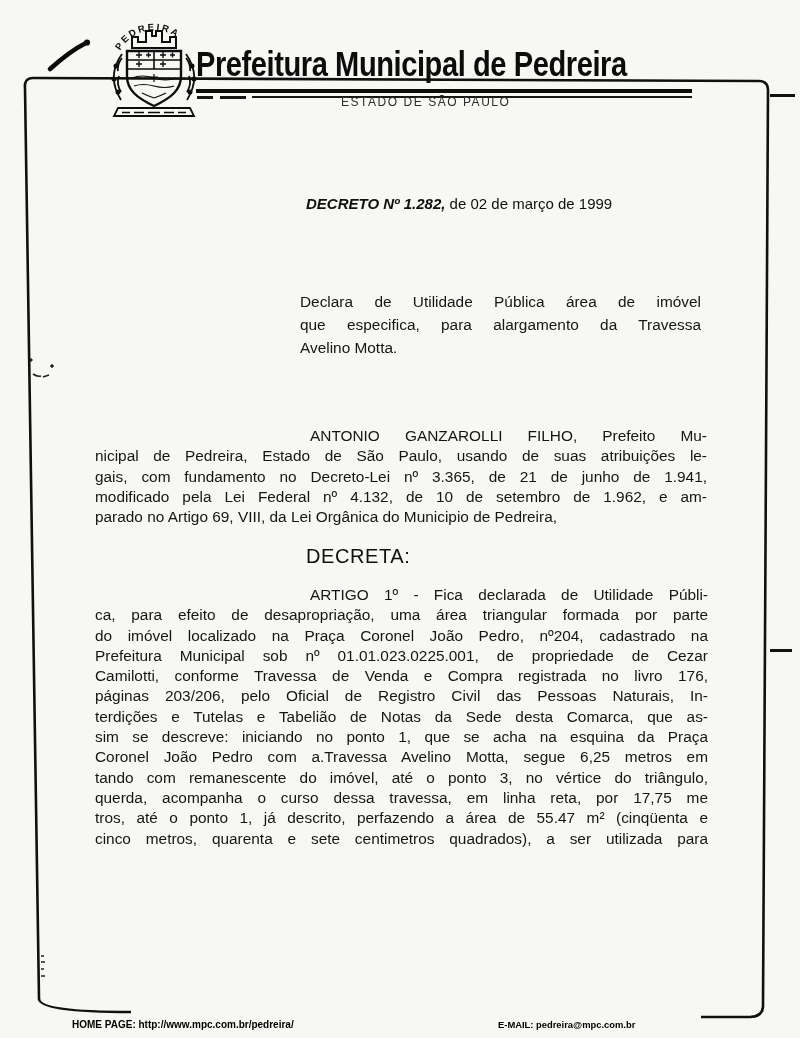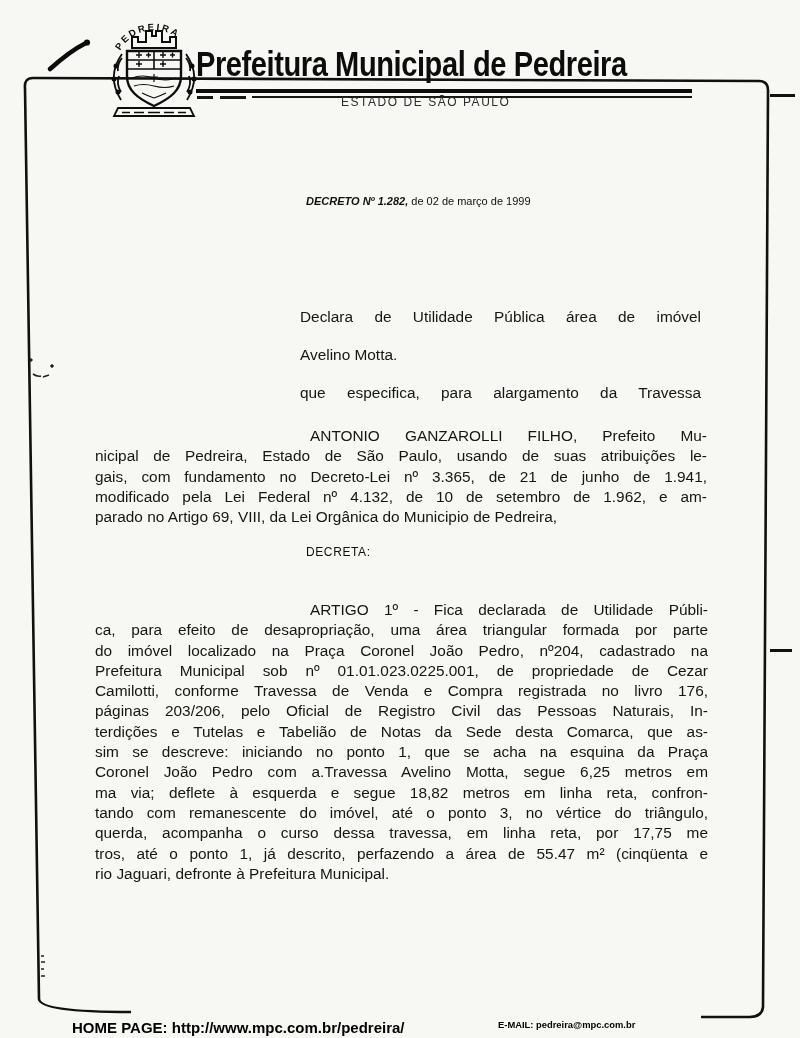--- a/index.html
+++ b/index.html
@@ -18,35 +18,35 @@
   }
   .ul-thick{top:89px;left:196px;width:496px;height:4px;background:#0c0c0c;}
   .ul-thin{top:96px;left:252px;width:440px;height:2px;background:#161616;}
   .ul-dash1{top:96px;left:197px;width:16px;height:2.5px;background:#161616;}
   .ul-dash2{top:96px;left:220px;width:26px;height:2.5px;background:#161616;}
   .lh-sub{
     top:95px;left:341px;white-space:nowrap;font-size:12.5px;
     letter-spacing:1.6px;color:#2c2c2c;transform:scaleX(0.96);transform-origin:left top;
   }
   
-  .decree-head{top:195px;left:306px;font-size:11px;white-space:nowrap;color:#101010;}
+  .decree-head{top:195px;left:306px;font-size:15px;white-space:nowrap;color:#101010;}
   .decree-head .num{font-weight:bold;font-style:italic;}
   
   .block{font-size:15.4px;line-height:20.3px;color:#151515;}
   .tl{text-align:justify;text-align-last:justify;height:20.3px;overflow:hidden;}
   .tl.last{text-align-last:left;}
   .summary{top:290px;left:300px;width:401px;line-height:23px;}
-  .summary .tl{height:23px;margin-top:15px;}
+  .summary .tl{height:23px;}
   .preamble{top:426px;left:95px;width:612px;}
-  .decreta{top:545px;left:306px;font-size:12px;letter-spacing:0.6px;color:#101010;}
-  .article{top:600px;left:95px;width:613px;}
+  .decreta{top:545px;left:306px;font-size:20px;letter-spacing:0.6px;color:#101010;}
+  .article{top:585px;left:95px;width:613px;}
   
   .footer-line1{top:1004px;left:46px;width:708px;font-size:9.4px;font-weight:bold;
     white-space:nowrap;letter-spacing:0.1px;color:#000;}
-  .footer-home{top:1019px;left:72px;font-size:15px;font-weight:bold;white-space:nowrap;color:#000;}
+  .footer-home{top:1019px;left:72px;font-size:10px;font-weight:bold;white-space:nowrap;color:#000;}
   .footer-mail{top:1019px;left:498px;font-size:9.4px;font-weight:bold;white-space:nowrap;color:#000;}
   .marks{top:0;left:0;pointer-events:none;}
 </style>
 </head>
 <body>
 
 <div class="page">
 
   <svg class="abs marks" width="800" height="1038" viewBox="0 0 800 1038">
 
@@ -124,22 +124,22 @@
   <div class="abs ul-dash2"></div>
   <div class="abs ul-thin"></div>
   <div class="abs lh-sub">ESTADO DE SÃO PAULO</div>
 
   <div class="abs decree-head">
     <span class="num">DECRETO Nº 1.282,</span><span> de 02 de março de 1999</span>
   </div>
 
   <div class="abs block summary">
       <div class="tl">Declara de Utilidade Pública área de imóvel</div>
+      <div class="tl">que especifica, para alargamento da Travessa</div>
       <div class="tl last">Avelino Motta.</div>
-      <div class="tl">que especifica, para alargamento da Travessa</div>
     </div>
 
   <div class="abs block preamble">
       <div class="tl" style="padding-left: 215px;">ANTONIO GANZAROLLI FILHO, Prefeito Mu-</div>
       <div class="tl">nicipal de Pedreira, Estado de São Paulo, usando de suas atribuições le-</div>
       <div class="tl">gais, com fundamento no Decreto-Lei nº 3.365, de 21 de junho de 1.941,</div>
       <div class="tl">modificado pela Lei Federal nº 4.132, de 10 de setembro de 1.962, e am-</div>
       <div class="tl last">parado no Artigo 69, VIII, da Lei Orgânica do Municipio de Pedreira,</div>
     </div>
 
@@ -148,23 +148,22 @@
   <div class="abs block article">
       <div class="tl" style="padding-left: 215px;">ARTIGO 1º - Fica declarada de Utilidade Públi-</div>
       <div class="tl">ca, para efeito de desapropriação, uma área triangular formada por parte</div>
       <div class="tl">do imóvel localizado na Praça Coronel João Pedro, nº204, cadastrado na</div>
       <div class="tl">Prefeitura Municipal sob nº 01.01.023.0225.001, de propriedade de Cezar</div>
       <div class="tl">Camilotti, conforme Travessa de Venda e Compra registrada no livro 176,</div>
       <div class="tl">páginas 203/206, pelo Oficial de Registro Civil das Pessoas Naturais, In-</div>
       <div class="tl">terdições e Tutelas e Tabelião de Notas da Sede desta Comarca, que as-</div>
       <div class="tl">sim se descreve: iniciando no ponto 1, que se acha na esquina da Praça</div>
       <div class="tl">Coronel João Pedro com a.Travessa Avelino Motta, segue 6,25 metros em</div>
-      <div class="tl">ma via; deflete à esquerda e segue 18,82 metros em linha reta, confron-</div>
       <div class="tl">tando com remanescente do imóvel, até o ponto 3, no vértice do triângulo,</div>
       <div class="tl">querda, acompanha o curso dessa travessa, em linha reta, por 17,75 me</div>
       <div class="tl">tros, até o ponto 1, já descrito, perfazendo a área de 55.47 m² (cinqüenta e</div>
-      <div class="tl last">rio Jaguari, defronte à Prefeitura Municipal.</div>
+      <div class="tl">cinco metros, quarenta e sete centimetros quadrados), a ser utilizada para</div>
     </div>
 
   <div class="abs footer-home">HOME PAGE: http://www.mpc.com.br/pedreira/</div>
   <div class="abs footer-mail">E-MAIL: pedreira@mpc.com.br</div>
 
 </div>
 
 </body></html>

